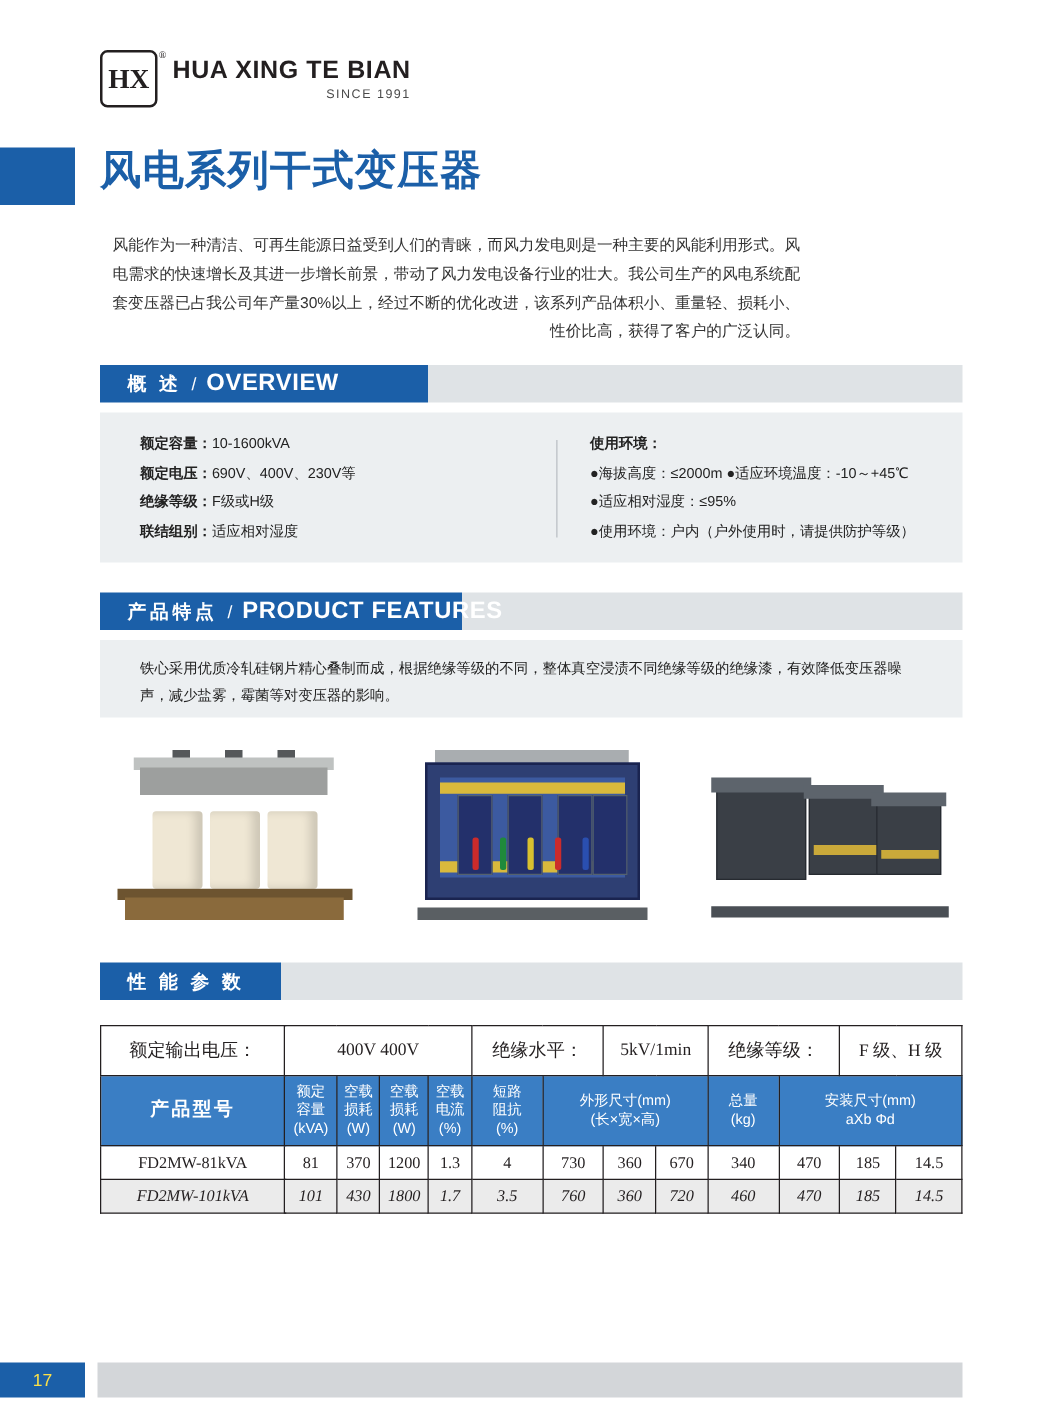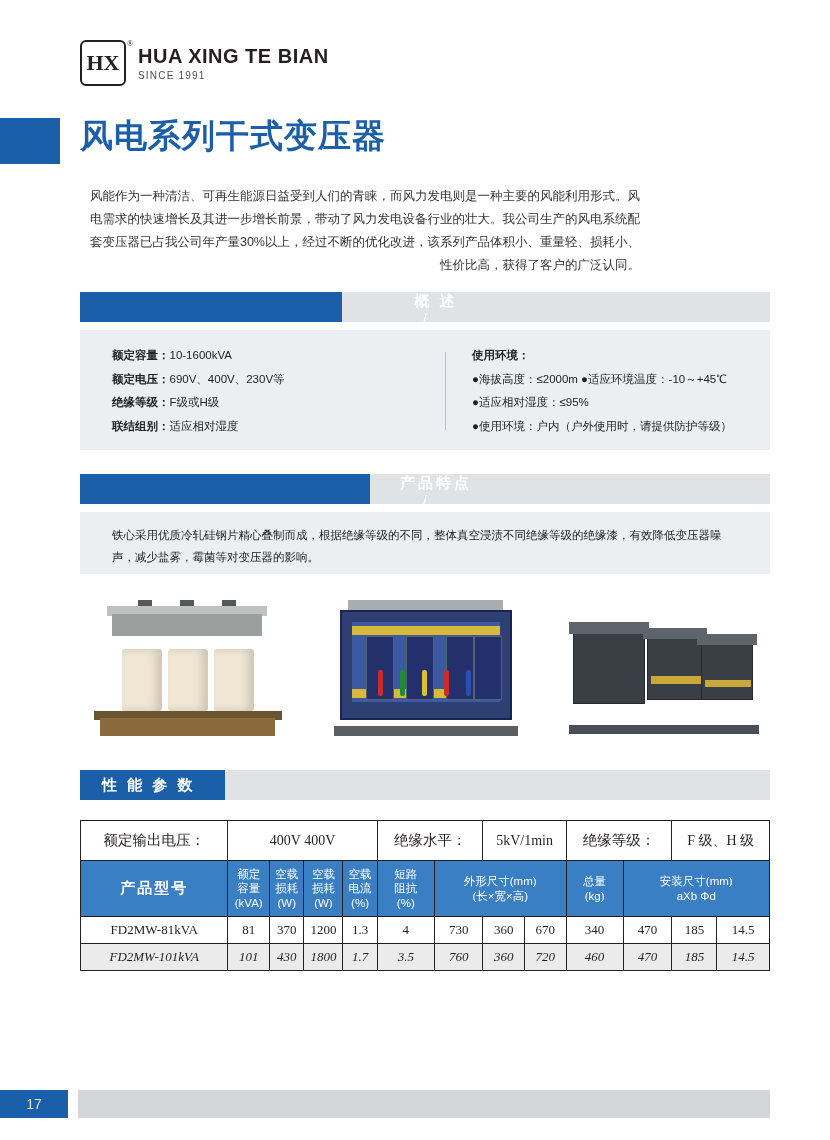--- a/index.html
+++ b/index.html
@@ -34,20 +34,21 @@
     font-size: 8px; font-weight: normal; border: none;
   }
   .logo-text { margin-left: 12px; }
   .logo-title {
     font-size: 20px; font-weight: bold; letter-spacing: 0.5px;
     color: #231f20;
   }
   .logo-sub {
     font-size: 10px; letter-spacing: 1.2px; color: #4a4a4a;
     margin-top: 2px;
+    text-align: right;
   }
 
   
   .title-block {
     position: absolute; top: 118px; left: 0; width: 100%;
     height: 48px;
   }
   .title-bar {
     position: absolute; left: 0; top: 0;
     width: 60px; height: 46px;
@@ -62,21 +63,21 @@
 
   .intro {
     position: absolute; top: 185px; left: 80px; width: 560px;
     font-size: 12.5px; line-height: 1.85; color: #333; text-align: right;
   }
 
   
   .sec-head {
     position: absolute; left: 80px; width: 690px; height: 30px;
     background: linear-gradient(to right, #1b5fa8 0%, #1b5fa8 38%, #dfe3e6 38%, #dfe3e6 100%);
-    display: flex; align-items: center; flex-direction: column;
+    display: flex; align-items: center;
   }
   .sec-head.long {
     background: linear-gradient(to right, #1b5fa8 0%, #1b5fa8 42%, #dfe3e6 42%, #dfe3e6 100%);
   }
   .sec-cn {
     color: #fff; font-size: 15px; font-weight: bold;
     letter-spacing: 3px; margin-left: 22px;
   }
   .sec-slash { color: #fff; margin: 0 8px; font-size: 14px; }
   .sec-en {
@@ -182,21 +183,21 @@
   .data td.model { font-size: 13px; }
 
   
   .footer {
     position: absolute; left: 0; bottom: 22px;
     width: 100%; height: 28px;
   }
   .foot-num {
     position: absolute; left: 0; top: 0;
     width: 68px; height: 28px;
-    background: #1b5fa8; color: #e5e5e5;
+    background: #1b5fa8; color: #fde047;
     font-size: 14px; display: flex; align-items: center; justify-content: center;
   }
   .foot-bar {
     position: absolute; left: 78px; top: 0;
     width: 692px; height: 28px; background: #d3d6d9;
   }
 </style>
 </head>
 <body>
 

